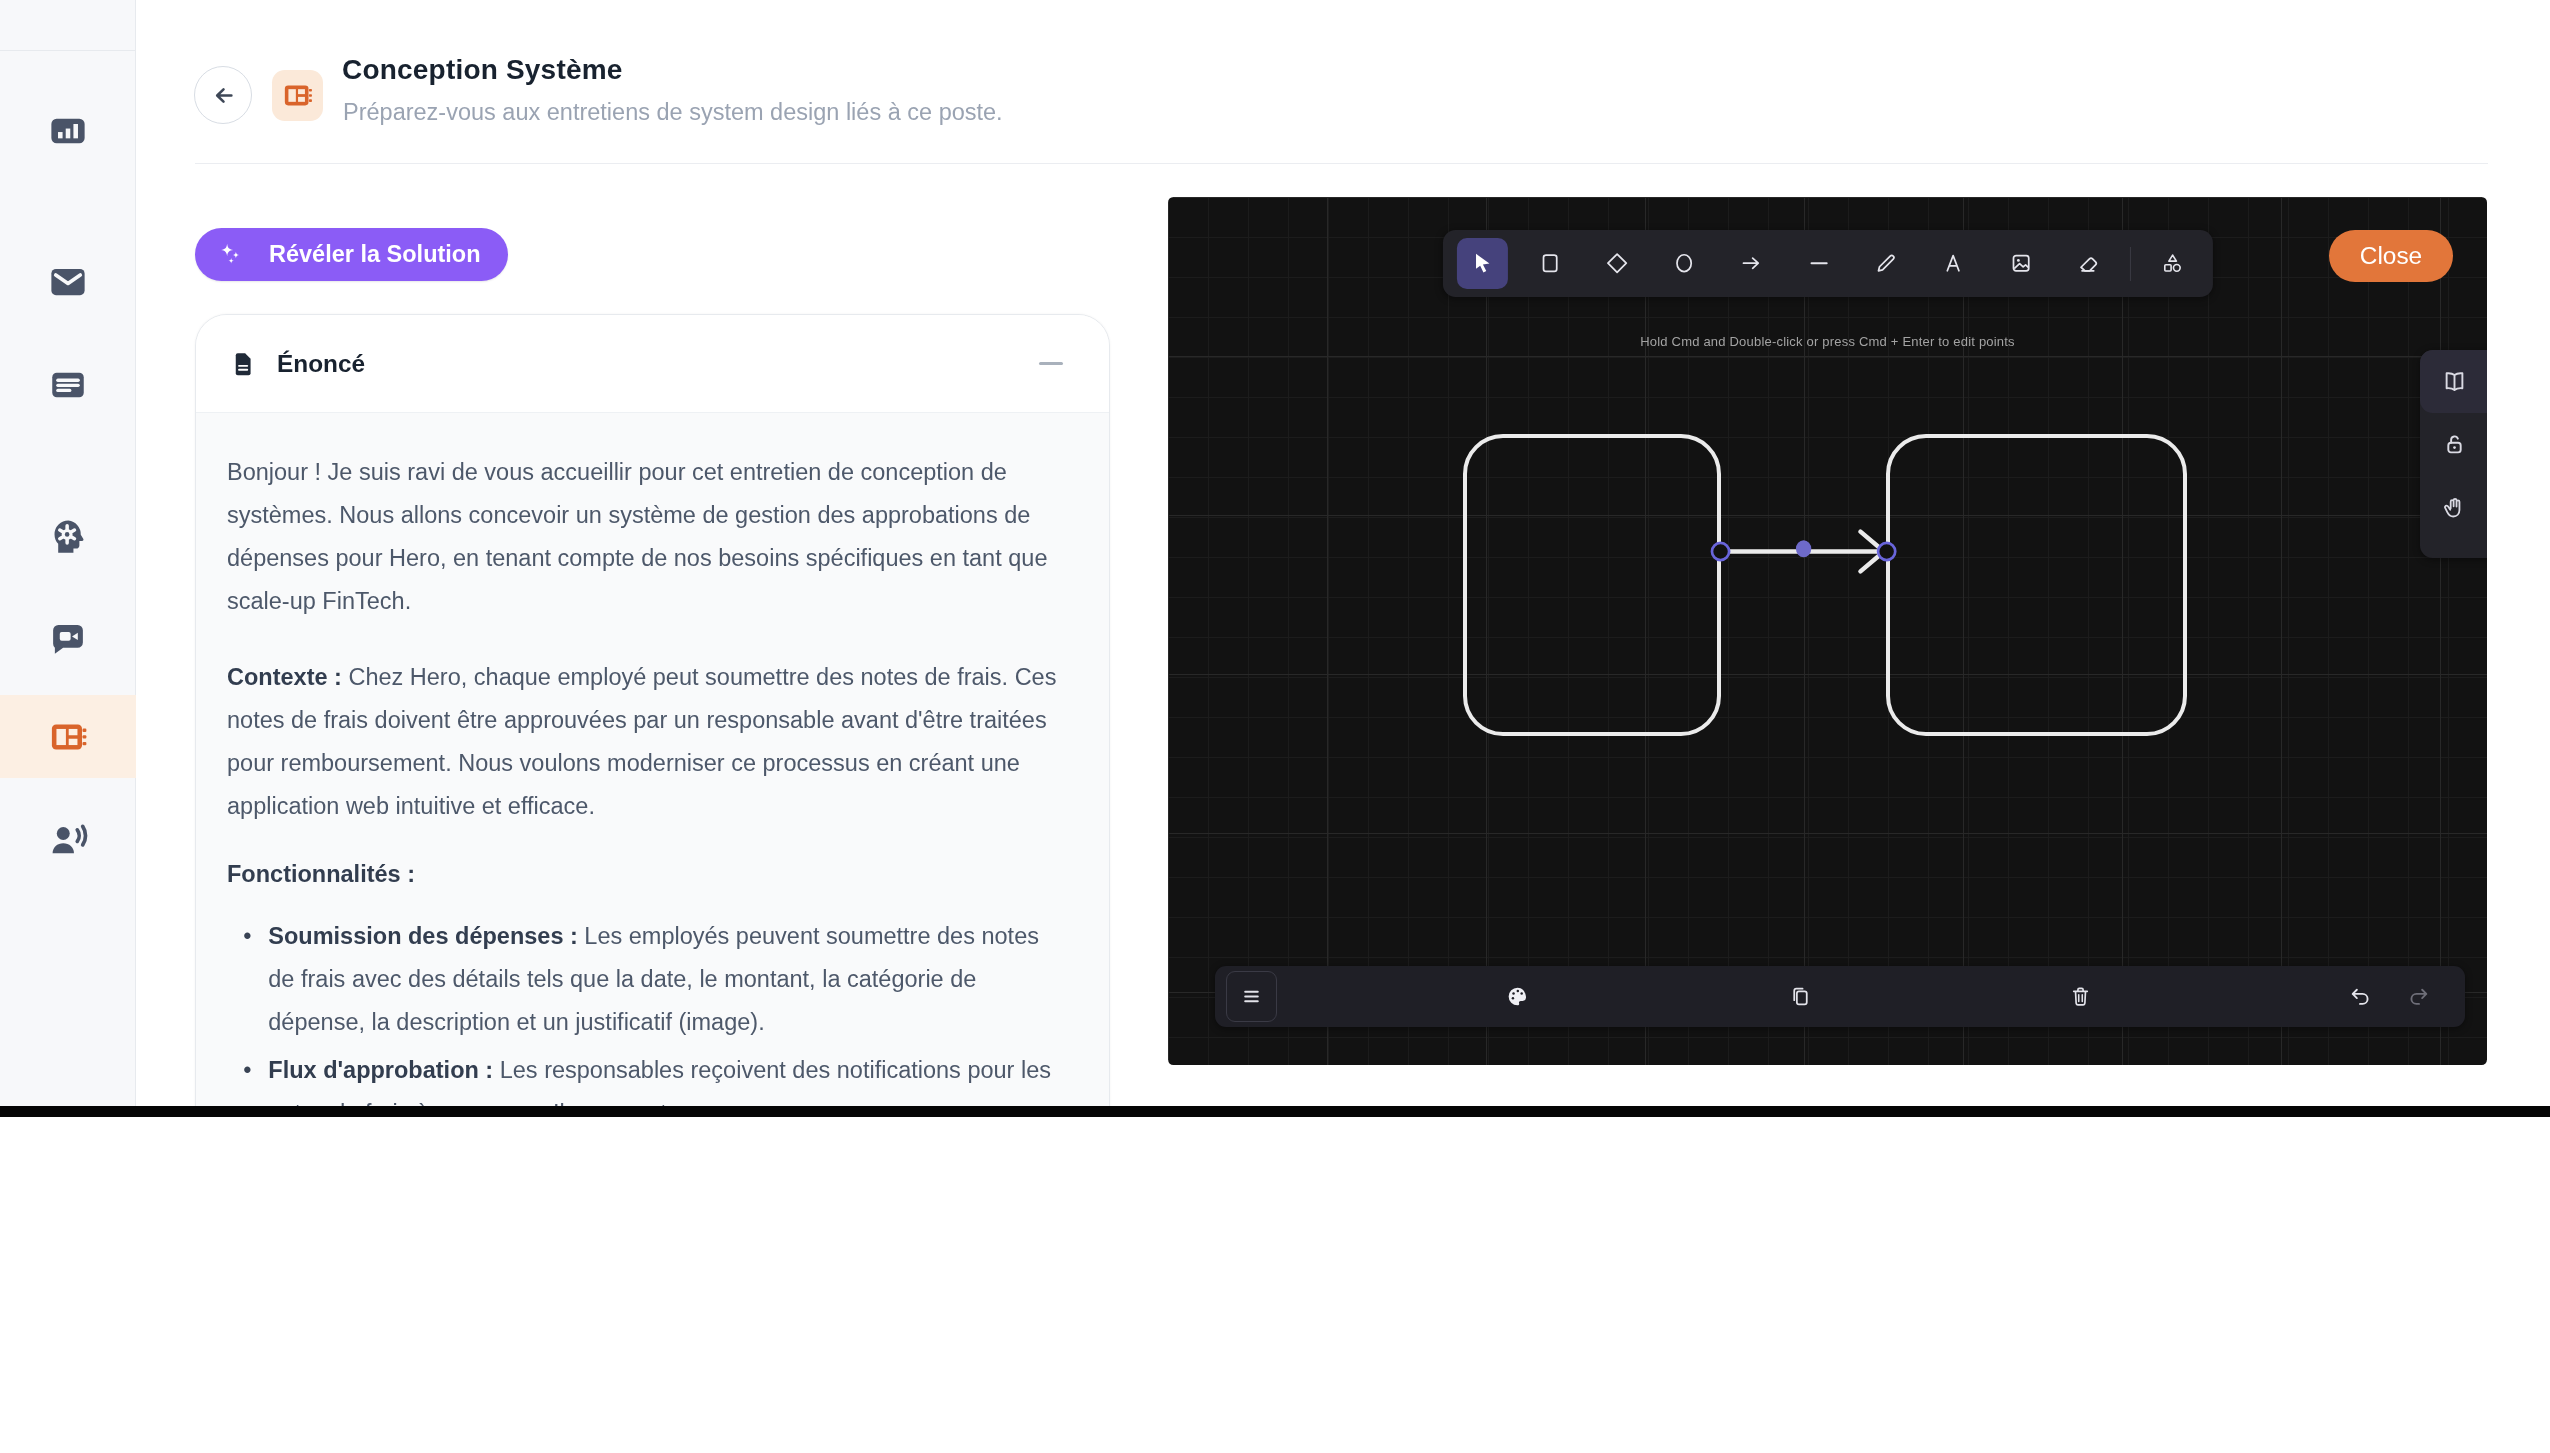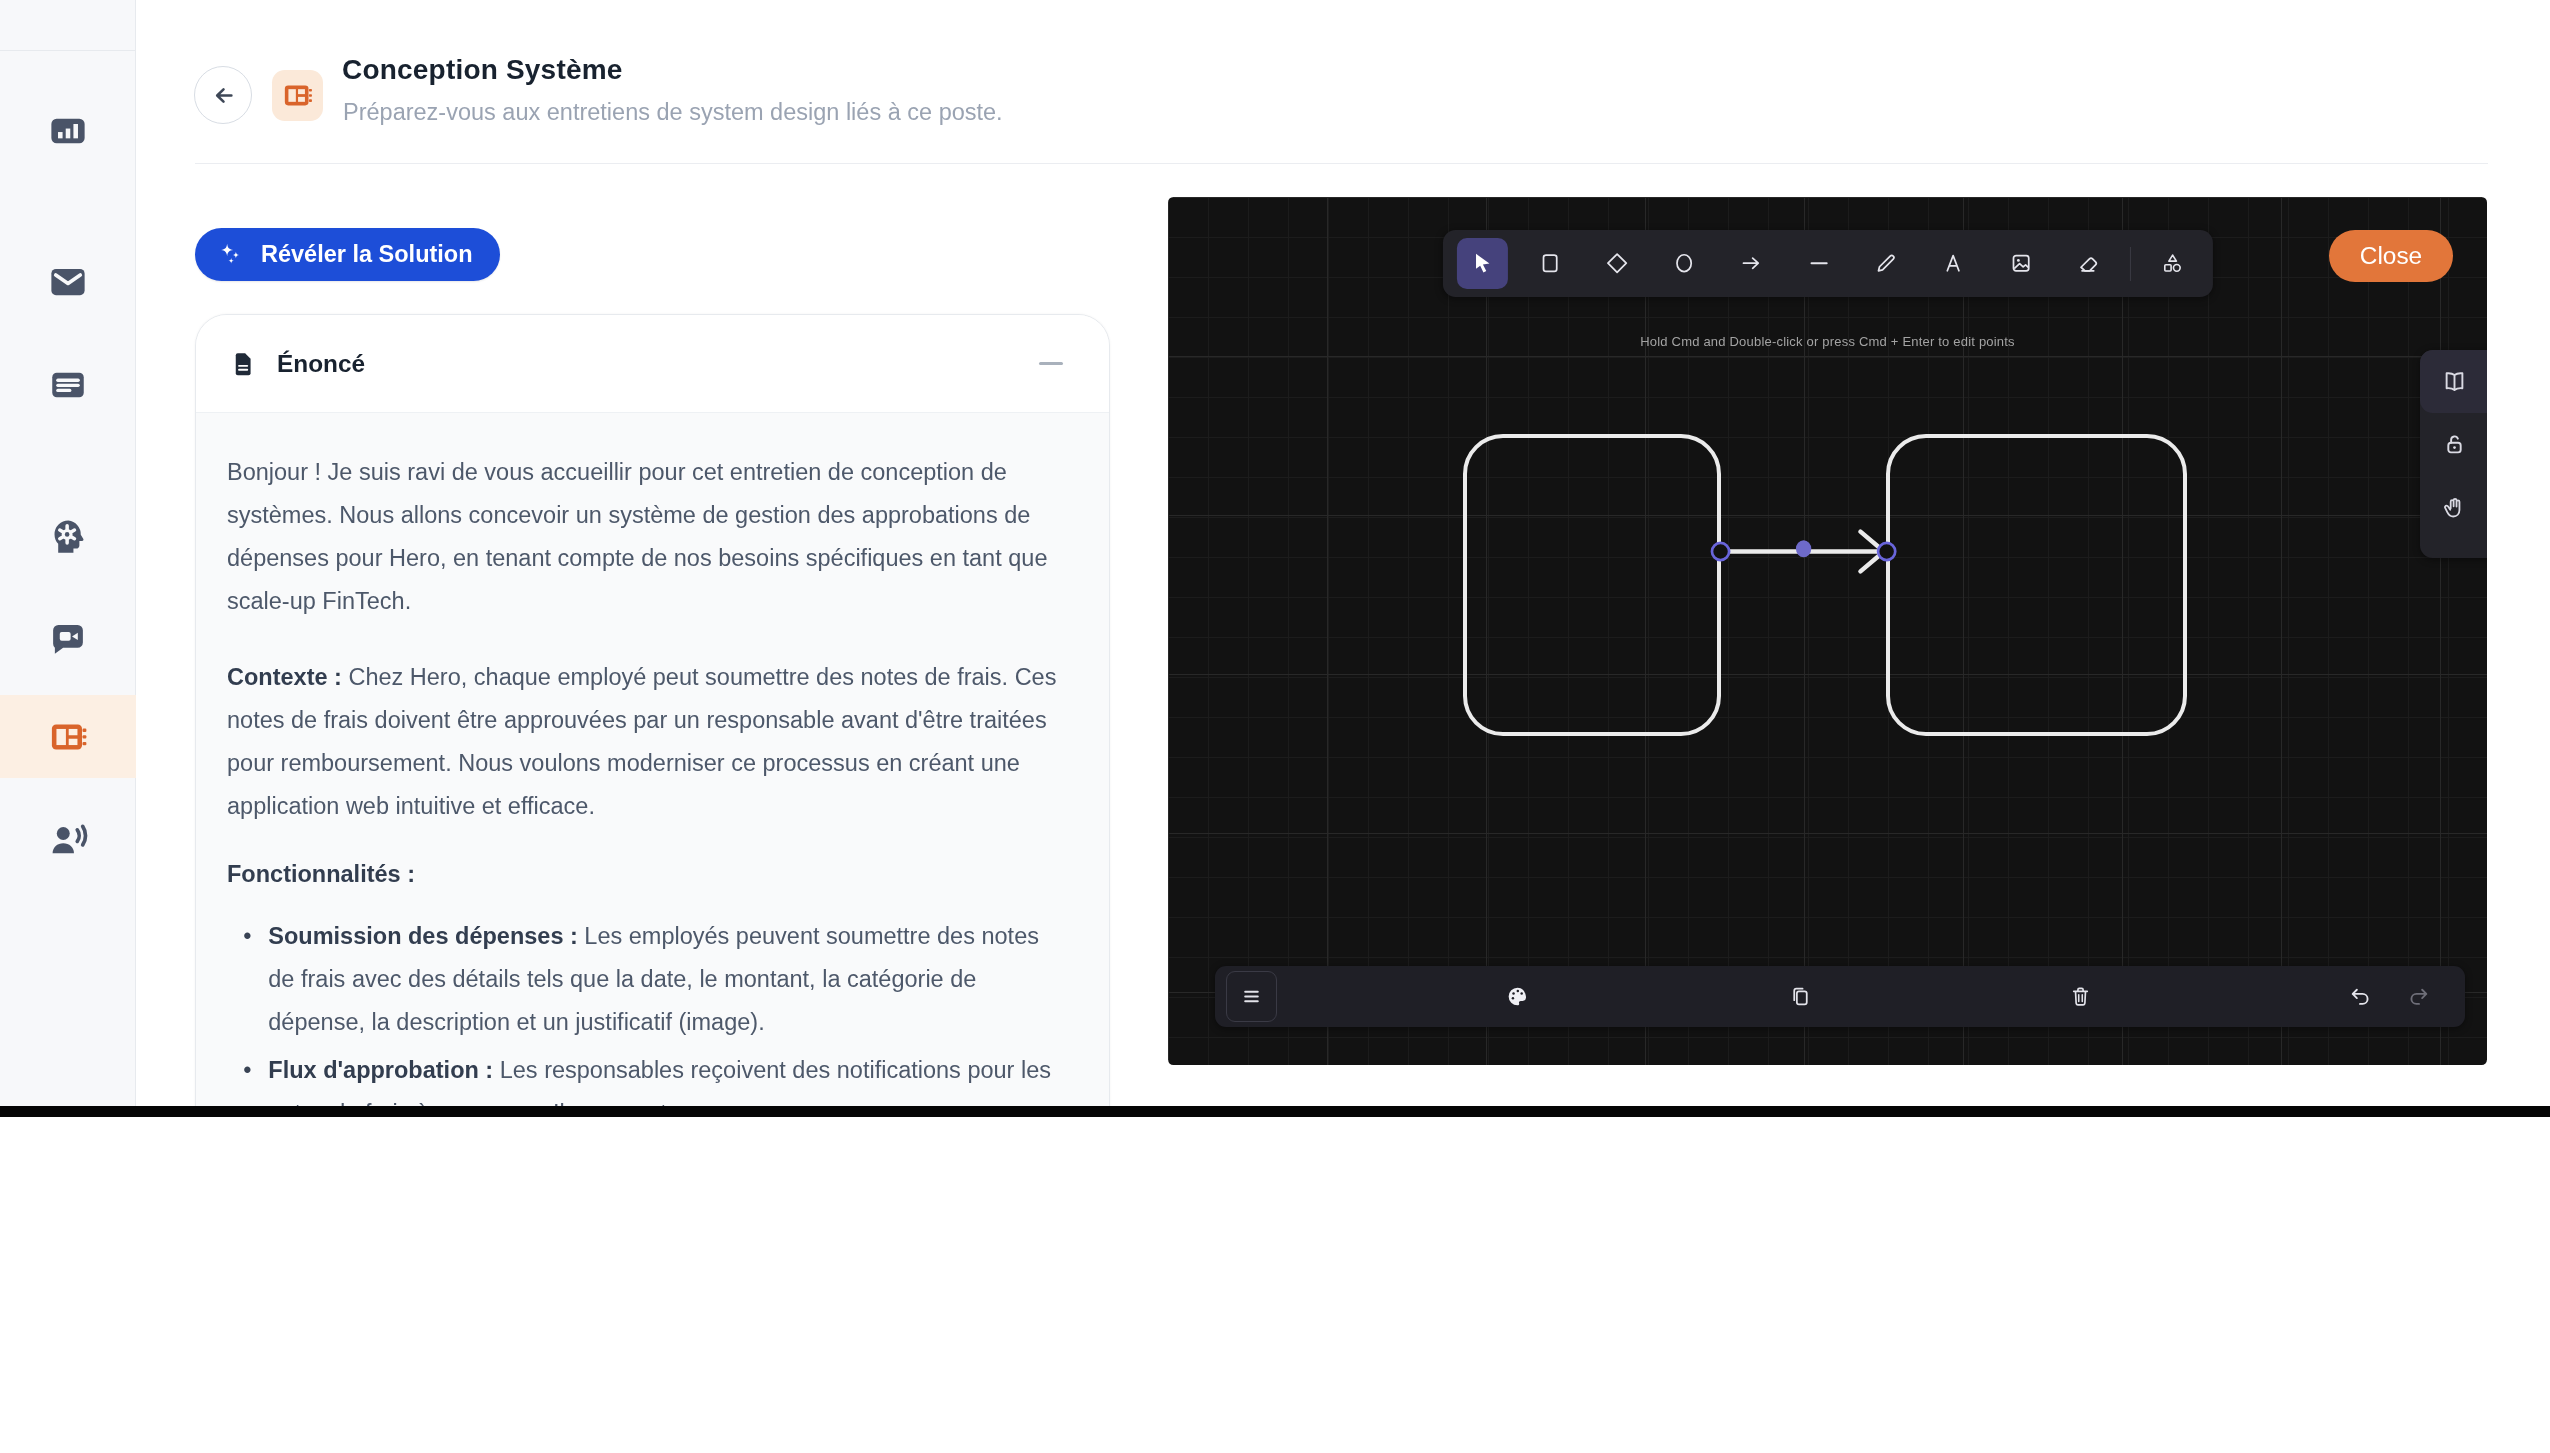--- a/index.html
+++ b/index.html
@@ -30,21 +30,21 @@
   .app-icon {
     position:absolute; left:272px; top:70px; width:51px; height:51px; border-radius:12.7px;
     background:#FBE9D9; display:flex; align-items:center; justify-content:center;
   }
   .page-title { position:absolute; left:342px; top:54px; font-size:28px; font-weight:bold; color:#18222F; letter-spacing:0.2px; }
   .page-subtitle { position:absolute; left:343px; top:99px; font-size:23.5px; color:#9AA3B2; }
   .header-divider { position:absolute; left:195px; top:163px; width:2293px; height:0.9px; background:#EBEDF1; }
   
   .solution-btn {
     position:absolute; left:195px; top:228px; height:53px; padding:0 27px 0 22px; border-radius:27px;
-    background:#1d4ed8; border:none; display:flex; align-items:center; gap:17px; cursor:pointer;
+    background:#8b5cf6; border:none; display:flex; align-items:center; gap:25px; cursor:pointer;
     color:#fff; font-size:23.5px; font-weight:600; font-family:inherit;
     box-shadow:0 0.9px 1.8px rgba(16,24,40,.1);
   }
   .statement-card {
     position:absolute; left:195px; top:314px; width:915px; height:1067px;
     background:#F9FAFB; border:1.4px solid #E7EAEE; border-radius:32px; overflow:hidden;
     box-shadow:0 0.9px 2.7px rgba(16,24,40,.05);
   }
   .statement-header {
     position:relative; height:98px; background:#FFFFFF; border-bottom:0.9px solid #EEF1F4;

